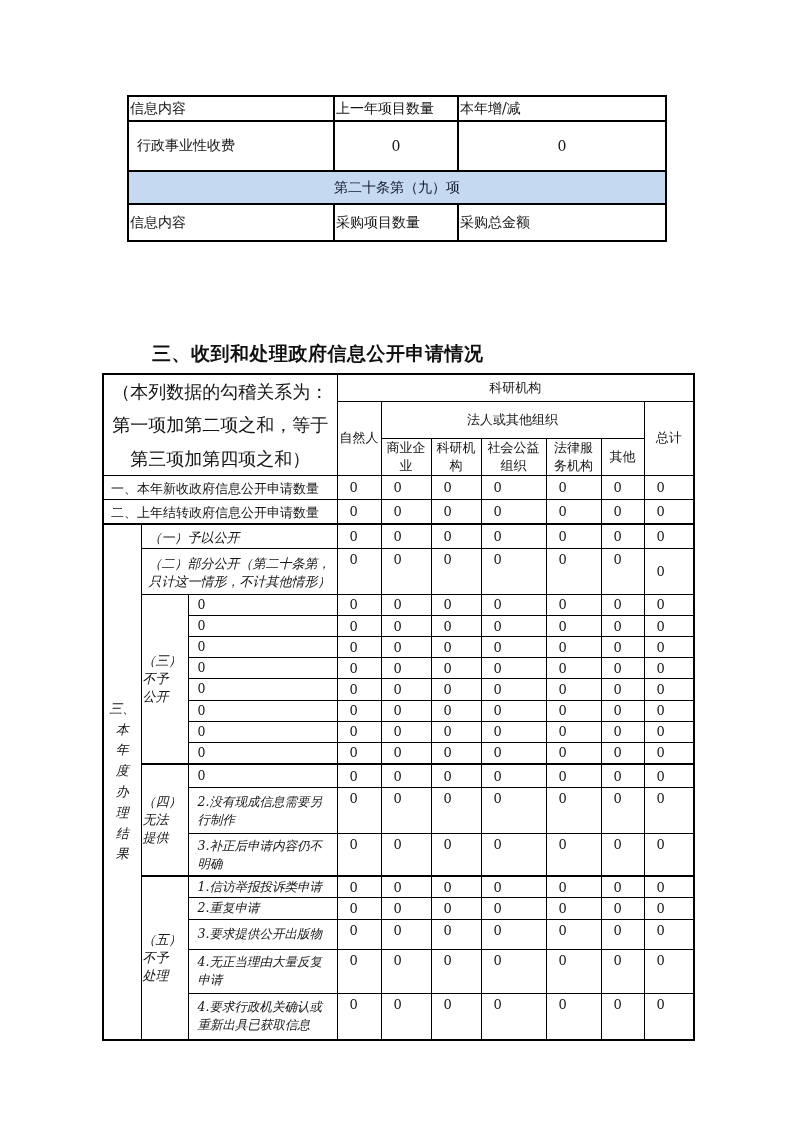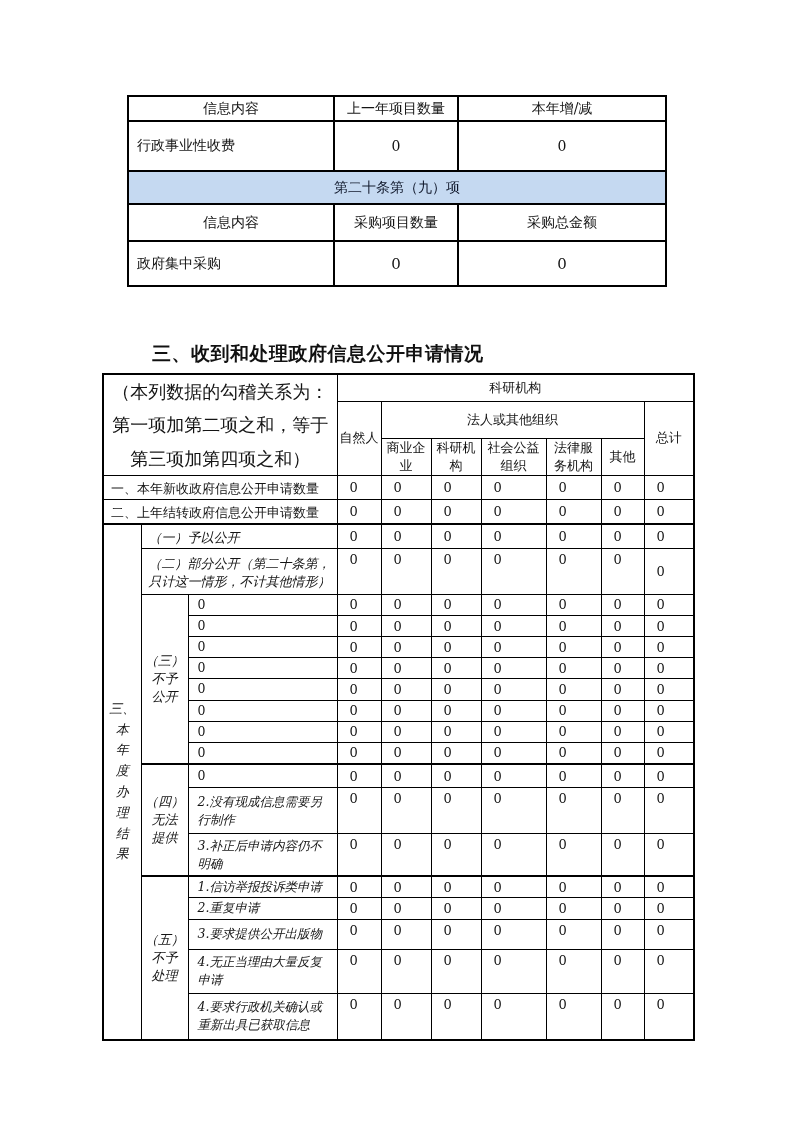--- a/index.html
+++ b/index.html
@@ -20,21 +20,21 @@
   .title{position:absolute;left:152px;top:341px;font-family:Liberation Serif, serif;
          font-weight:bold;font-size:19px;color:#111;letter-spacing:0.5px;}
 
   
   .apply{position:absolute;left:102px;top:373px;width:591px;font-size:13px;border:2px solid #000;}
   .apply th{text-align:center;padding:0 2px;}
   .note{font-size:18px;text-align:center;line-height:1.85;padding:0 5px;}
   .lab{text-align:left;padding:4px 4px 1px 7px;}
   .sub{text-align:left;padding:1px 4px 1px 9px;font-size:12.5px;line-height:1.45;}
   .val{text-align:left;padding-left:12px;}
-  .ctr{text-align:center;}
+  .ctr{text-align:left;}
   .pre{white-space:pre-line;}
   .kai{font-style:italic;}
   .side{text-align:center;font-size:13px;line-height:1.6;}
   .vt{vertical-align:top;padding-top:3px;}
   tr.thick td{border-top-width:2.5px;}
 
   .rh21{height:21px}.rh22{height:22px}.rh24{height:24px}.rh25{height:25px}.rh27{height:27px}
   .rh28{height:28px}.rh30{height:30px}.rh32{height:32px}.rh33{height:33px}.rh35{height:50px}
   .rh37{height:37px}.rh42{height:42px}.rh44{height:44px}.rh45{height:45px}.rh46{height:46px}.rh47{height:47px}
 </style>
@@ -60,25 +60,20 @@
       <td class="num">0</td>
       <td class="num">0</td>
     </tr>
     <tr class="rh33">
       <td colspan="3" class="banner">第二十条第（九）项</td>
     </tr>
     <tr class="rh37">
       <th class="ctr">信息内容</th>
       <th class="ctr">采购项目数量</th>
       <th class="ctr">采购总金额</th>
-    </tr>
-    <tr class="rh45">
-      <td class="label">政府集中采购</td>
-      <td class="num-big">0</td>
-      <td class="num-big">0</td>
     </tr>
   </tbody>
     </table>
 
   <div class="title">三、收到和处理政府信息公开申请情况</div>
 
   <table class="apply">
     <colgroup>
       <col style="width:38px">
         <col style="width:47px">

